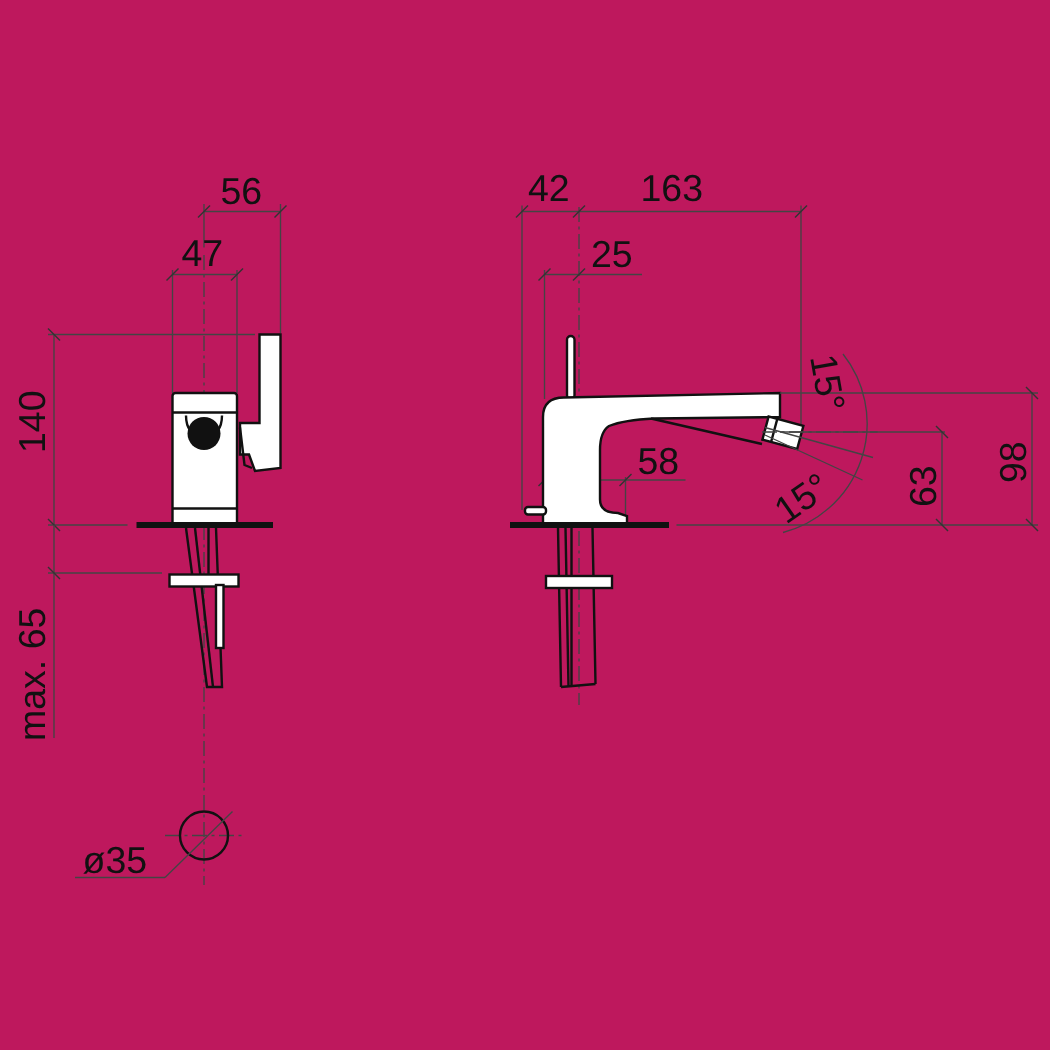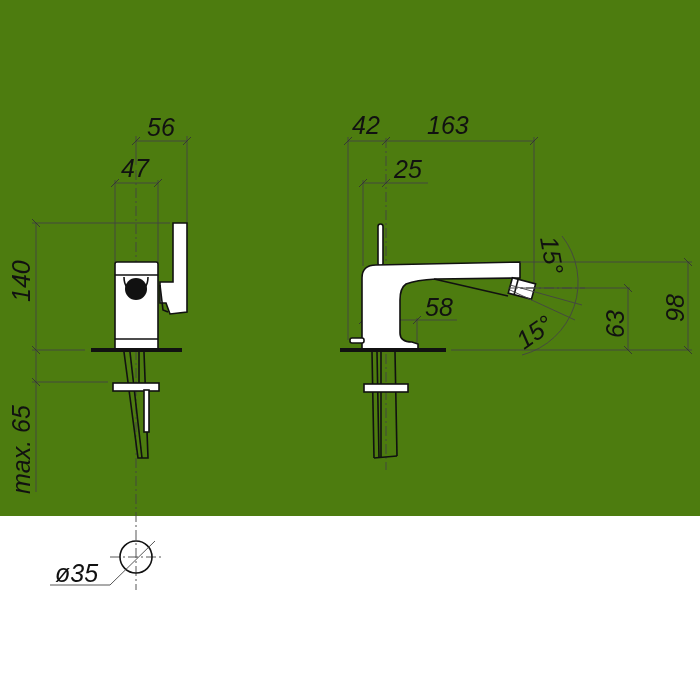--- a/index.html
+++ b/index.html
@@ -1,17 +1,17 @@
 <!DOCTYPE html>
 <html><head>
 <meta charset="utf-8">
 <style>
   html, body { margin:0; padding:0; background:#ffffff; }
   body { width:700px; height:700px; overflow:hidden; }
-  .canvas { position:relative; width:700px; height:516px; background:#4d7c0f;font-style:italic; }
+  .canvas { position:relative; width:700px; height:700px; background:#be185d; }
   svg { position:absolute; left:0; top:0; }
   .dim-text { font-family:"Liberation Sans", sans-serif; font-size:25px; fill:#111111; }
   .thin { stroke:#444444; stroke-width:0.9; fill:none; }
   .obj { stroke:#111111; stroke-width:1.6; fill:#ffffff; }
   .objn { stroke:#111111; stroke-width:1.6; fill:none; }
   .center { stroke:#444444; stroke-width:0.9; stroke-dasharray:10 3 2 3; fill:none; }
   .plate { stroke:#111111; stroke-width:4; }
   .tick { stroke:#333333; stroke-width:0.9; }
 </style>
 </head>

